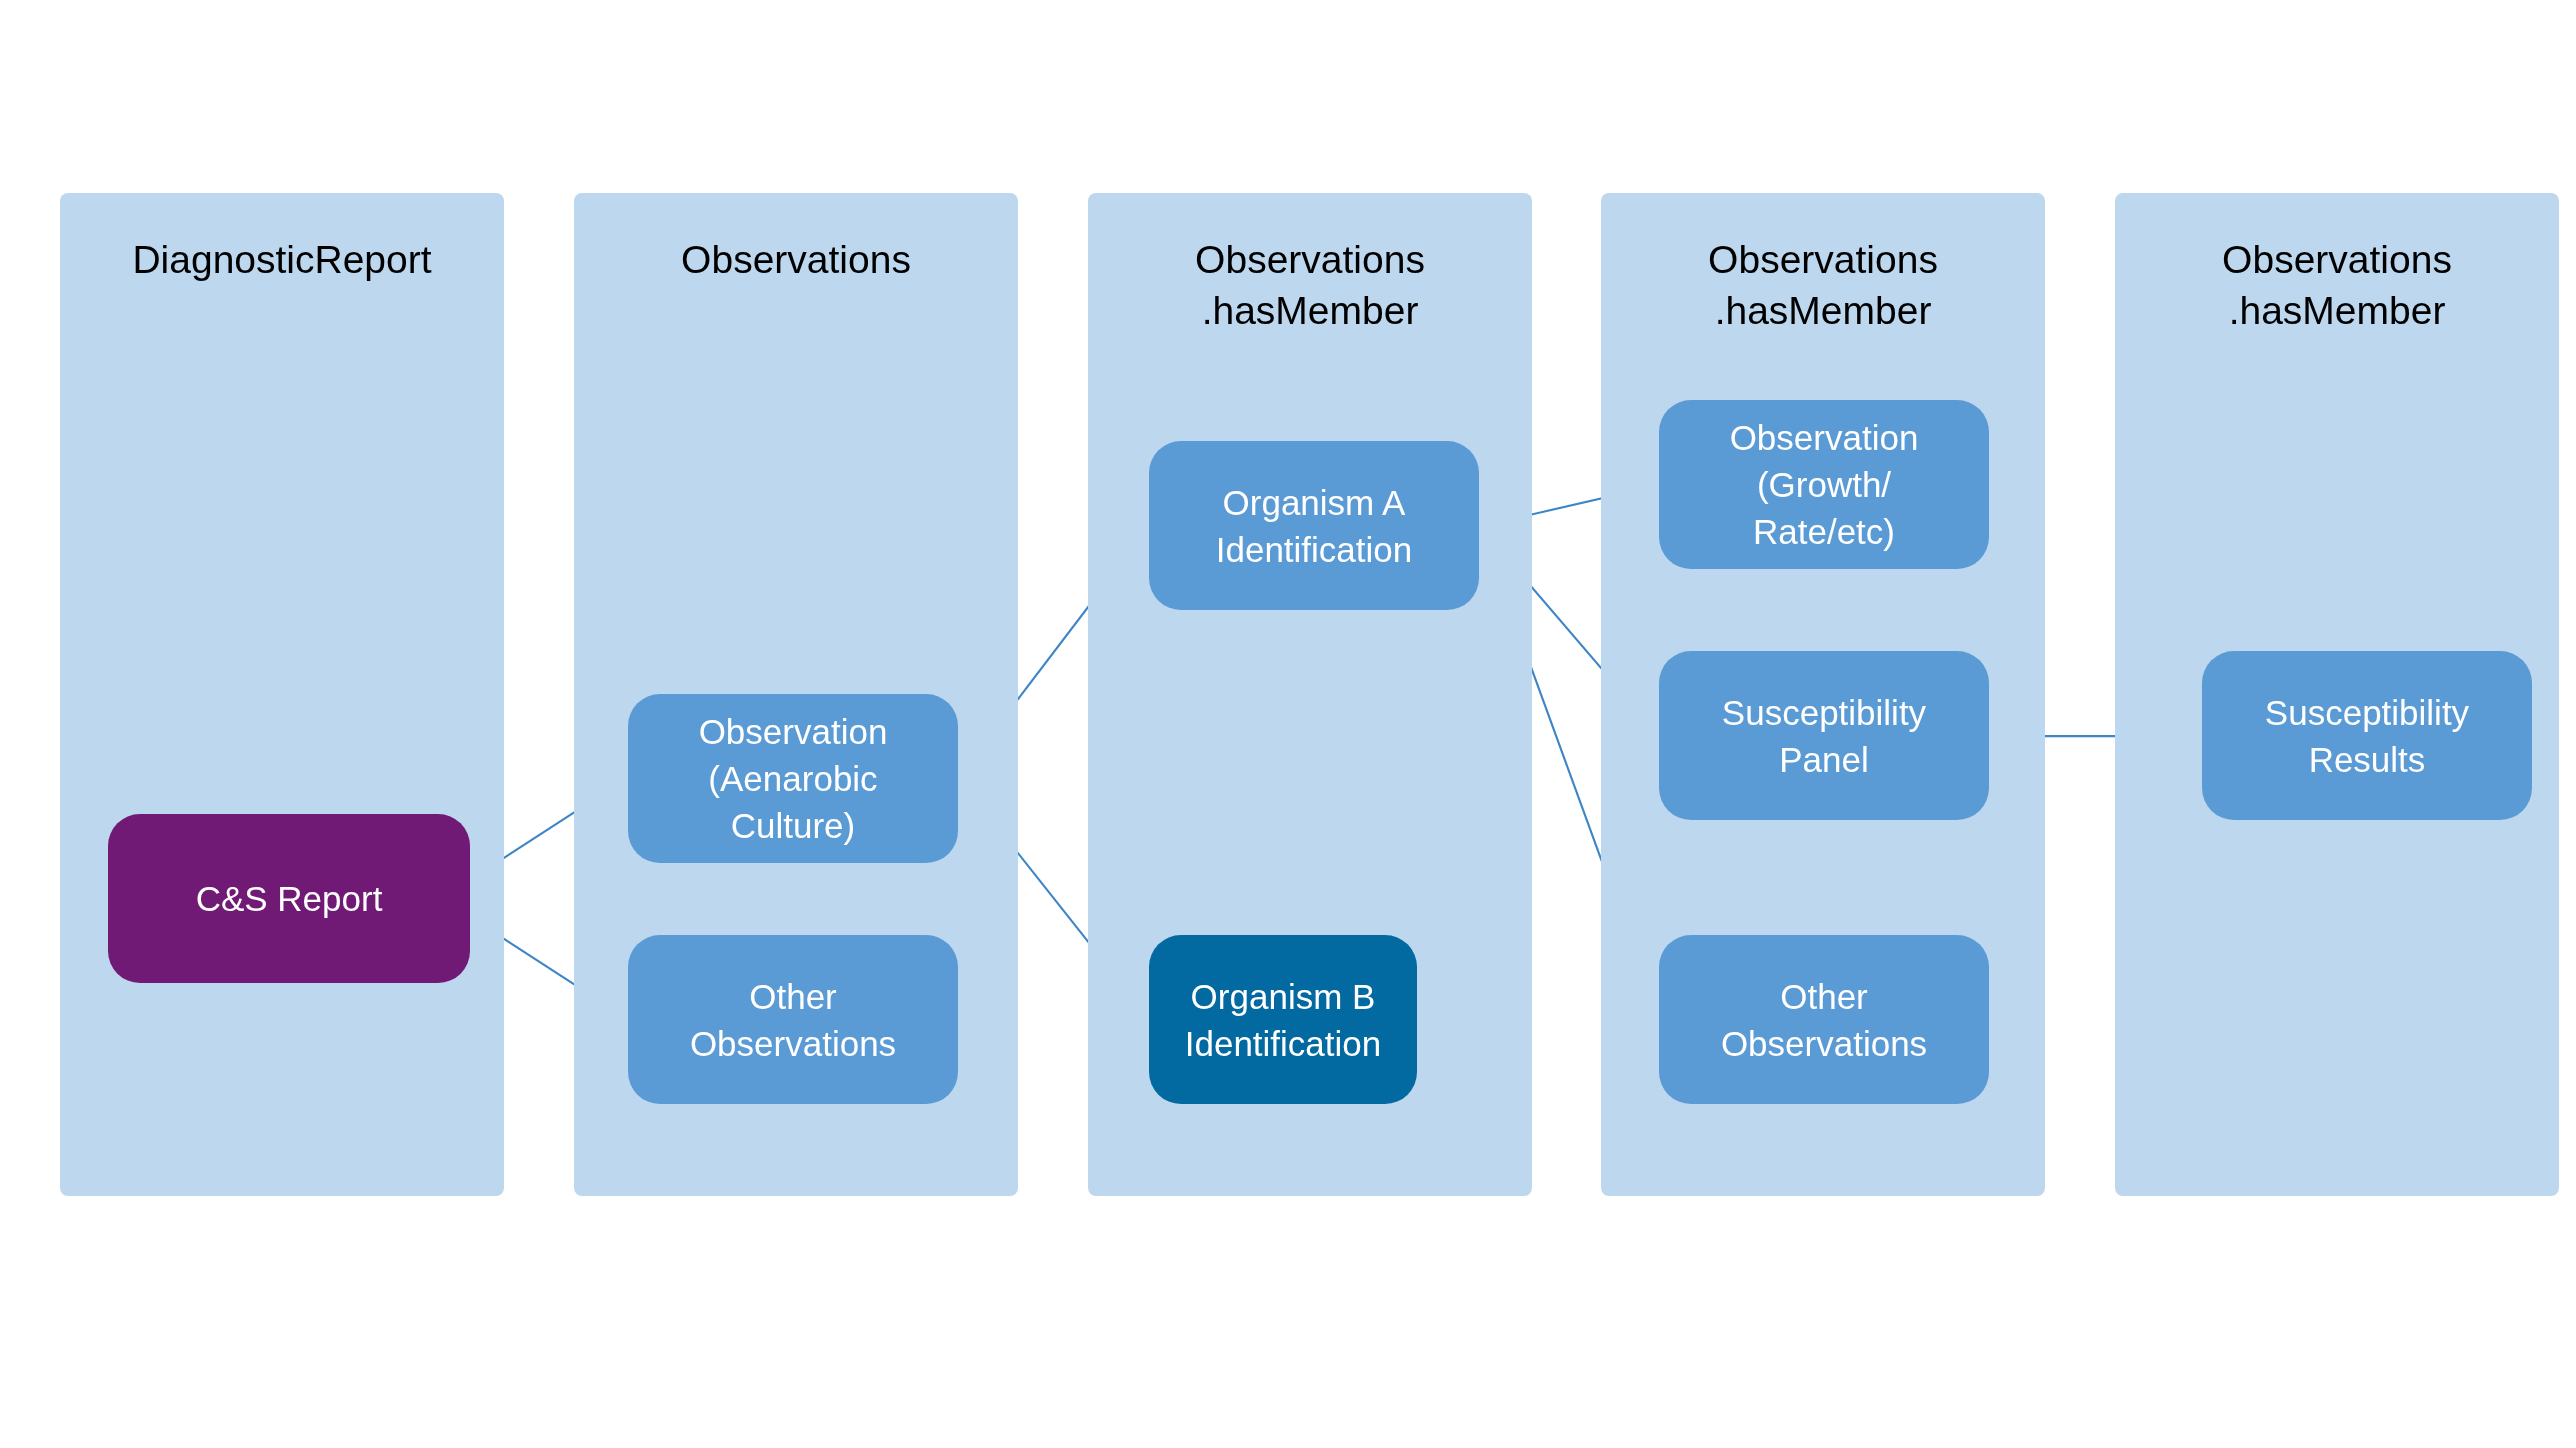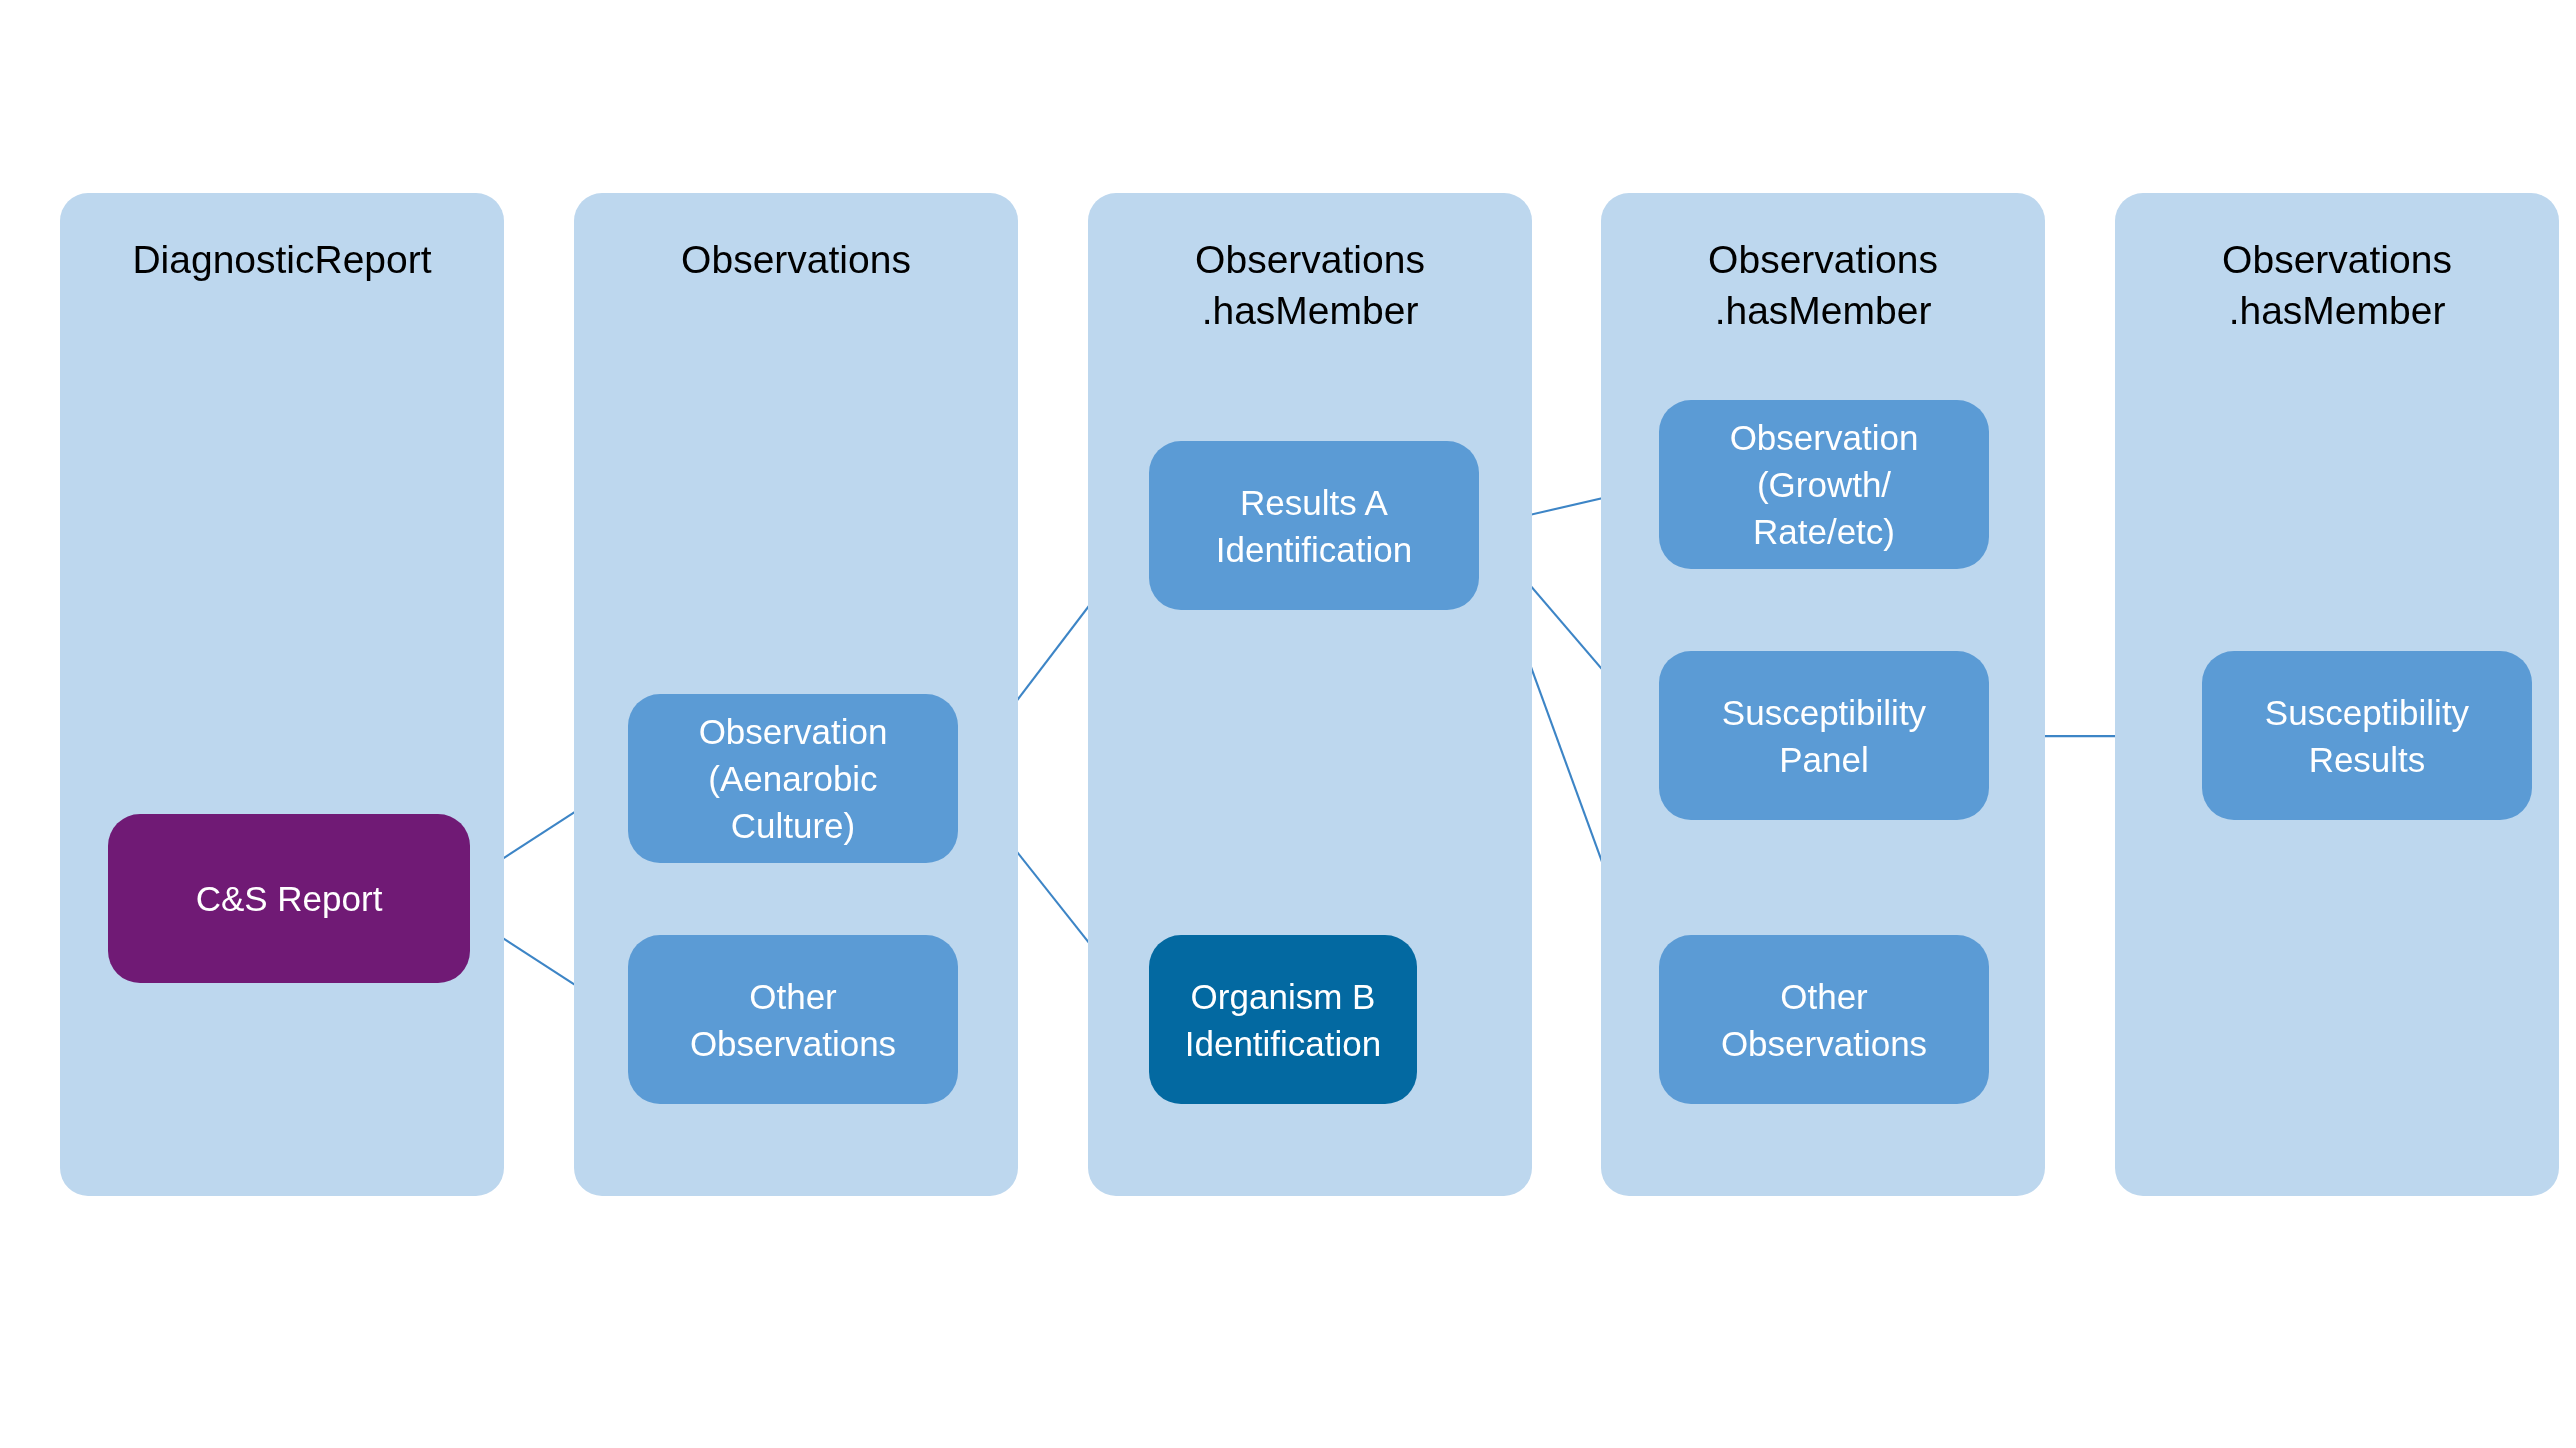--- a/index.html
+++ b/index.html
@@ -7,21 +7,21 @@
     position:relative;
     width:2576px;
     height:1449px;
     background:#ffffff;
     overflow:hidden;
     font-family:"Liberation Sans", sans-serif;
   }
   .lane{
     position:absolute;
     background:#bdd7ee;
-    border-radius:28px;
+    border-radius:8px;
     box-sizing:border-box;
   }
   .lane-title{
     position:absolute;
     left:0;right:0;
     top:41px;
     text-align:center;
     color:#000000;
     font-size:39px;
     line-height:51px;
@@ -81,21 +81,21 @@
       </div>
       <div class="node" style="left: 628px; top: 694px; width: 330px; height: 169px; background: rgb(91, 155, 213); color: rgb(255, 255, 255);">Observation
 (Aenarobic
 Culture)</div>
       <div class="node" style="left: 628px; top: 935px; width: 330px; height: 169px; background: rgb(91, 155, 213); color: rgb(255, 255, 255);">Other
 Observations</div>
       <div class="lane" style="left: 1088px; top: 193px; width: 444px; height: 1003px; background: rgb(189, 215, 238);">
         <div class="lane-title" style="color: rgb(0, 0, 0);">Observations
 .hasMember</div>
       </div>
-      <div class="node" style="left: 1149px; top: 441px; width: 330px; height: 169px; background: rgb(91, 155, 213); color: rgb(255, 255, 255);">Results A
+      <div class="node" style="left: 1149px; top: 441px; width: 330px; height: 169px; background: rgb(91, 155, 213); color: rgb(255, 255, 255);">Organism A
 Identification</div>
       <div class="node" style="left: 1149px; top: 935px; width: 268px; height: 169px; background: #0369a1; color: rgb(255, 255, 255);">Organism B
 Identification</div>
       <div class="lane" style="left: 1601px; top: 193px; width: 444px; height: 1003px; background: rgb(189, 215, 238);">
         <div class="lane-title" style="color: rgb(0, 0, 0);">Observations
 .hasMember</div>
       </div>
       <div class="node" style="left: 1659px; top: 400px; width: 330px; height: 169px; background: rgb(91, 155, 213); color: rgb(255, 255, 255);">Observation
 (Growth/
 Rate/etc)</div>

